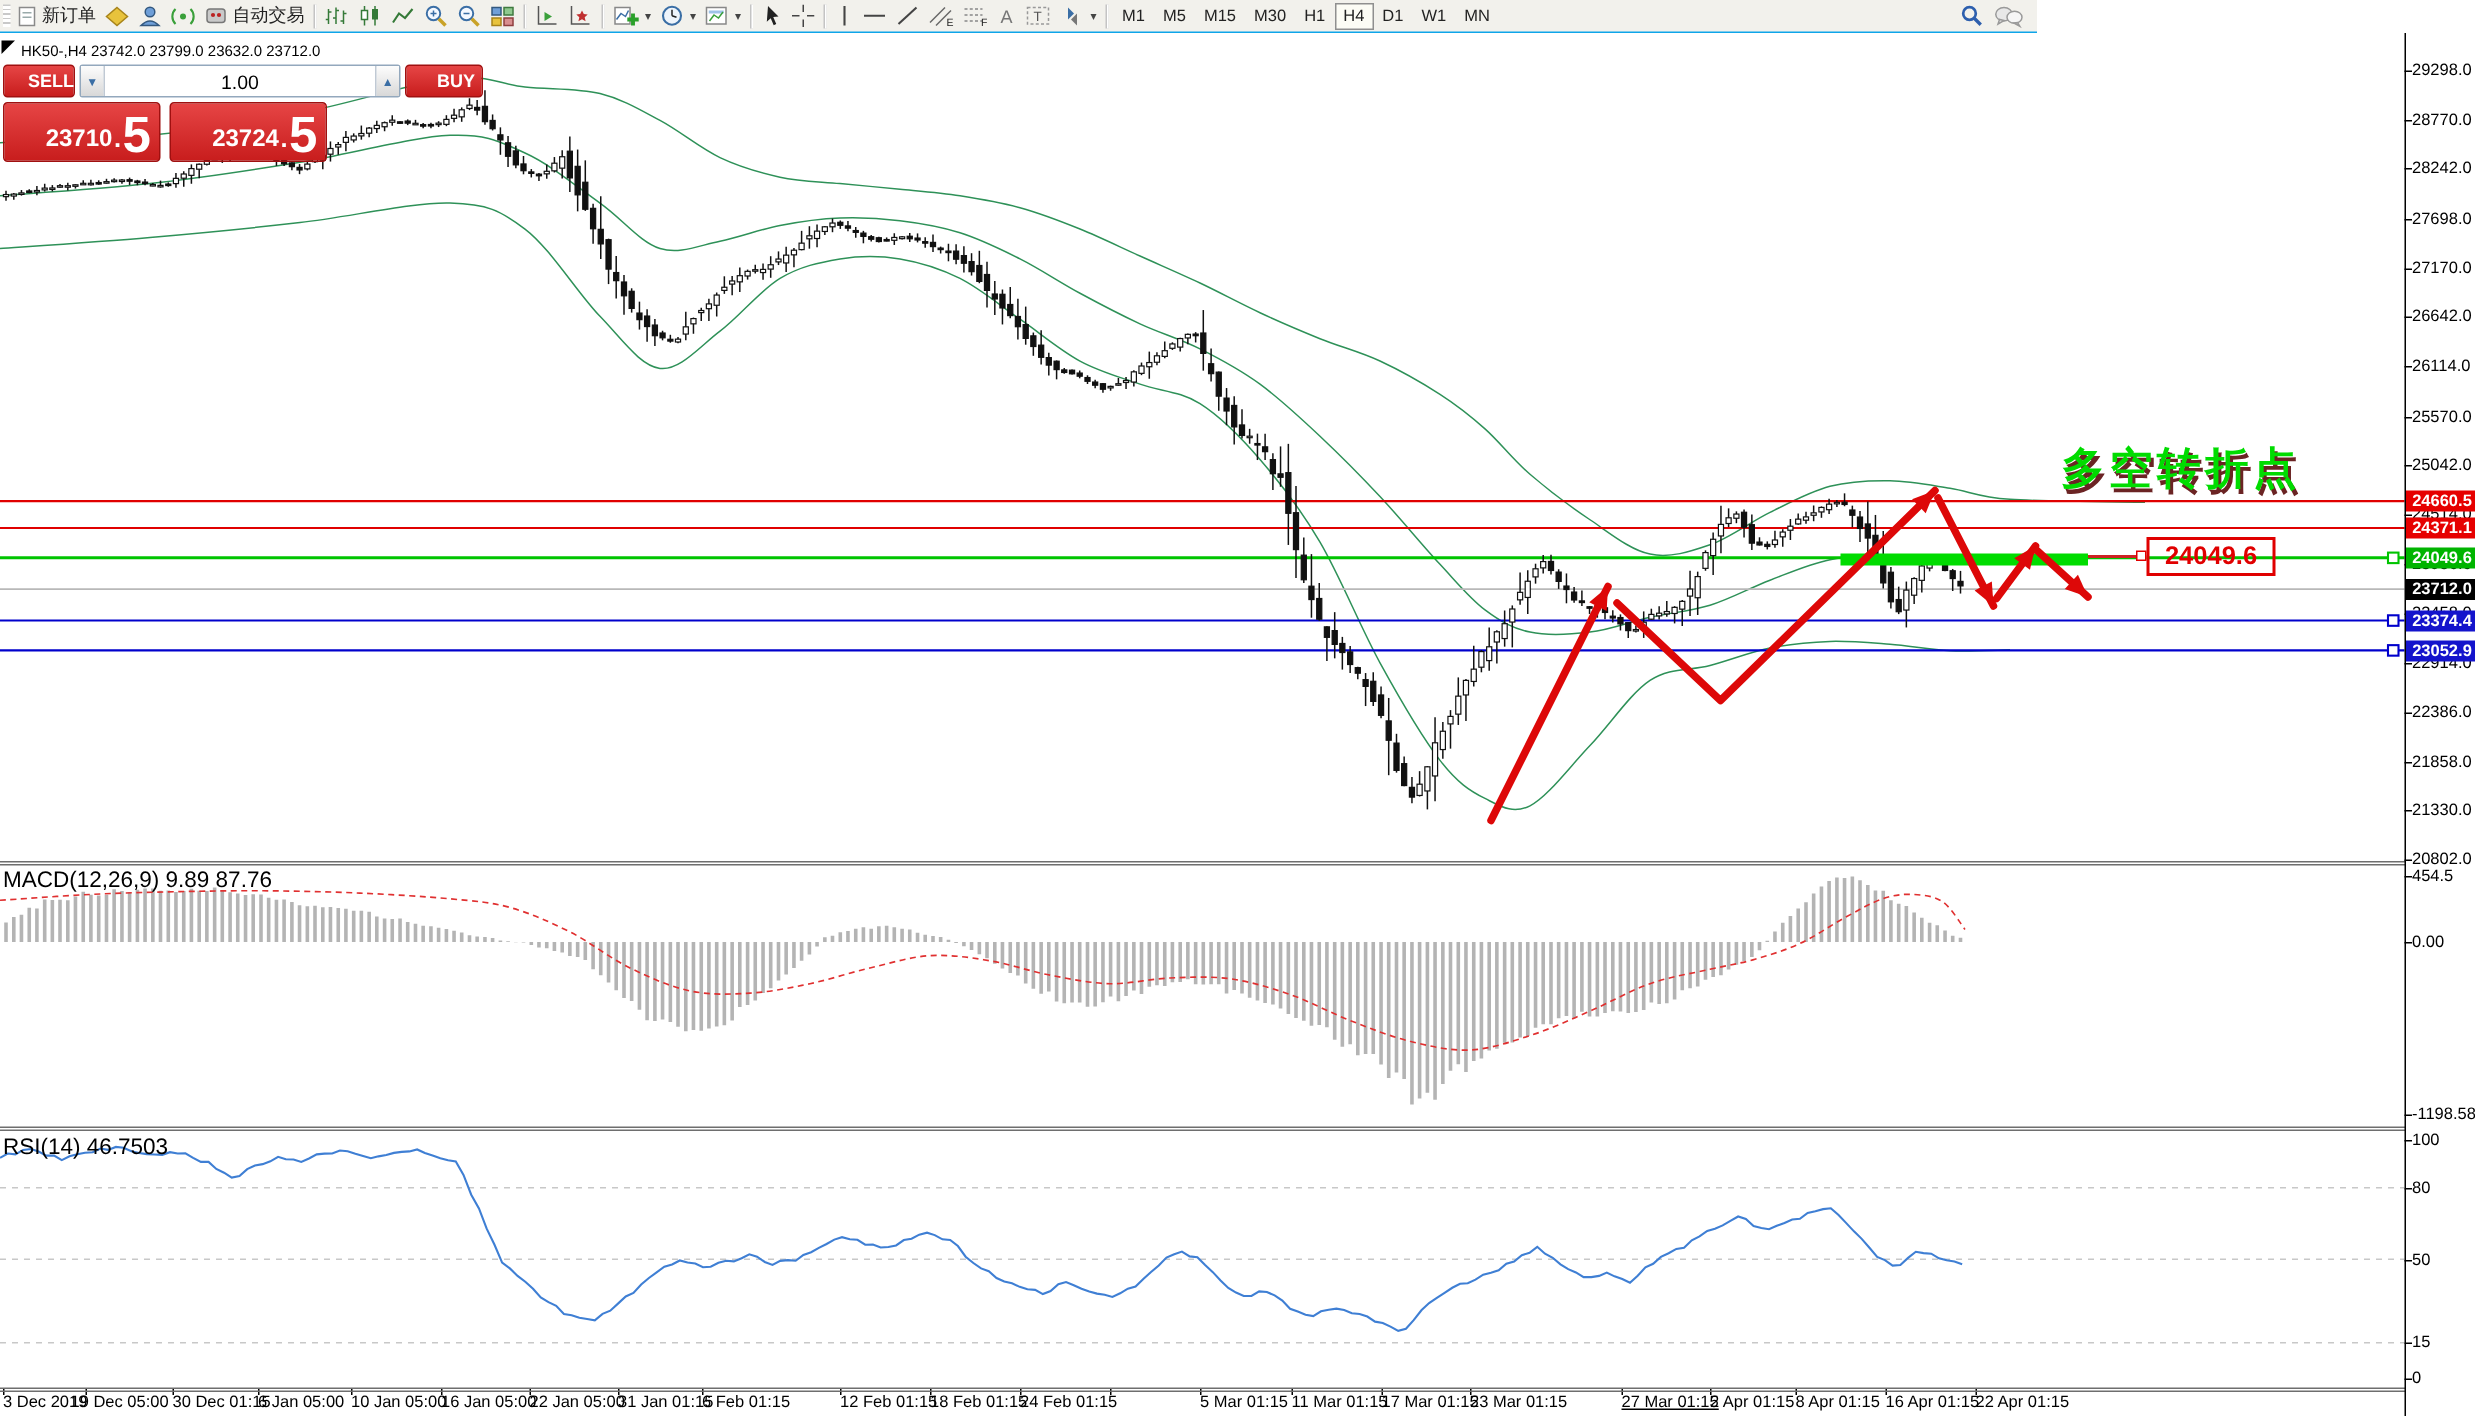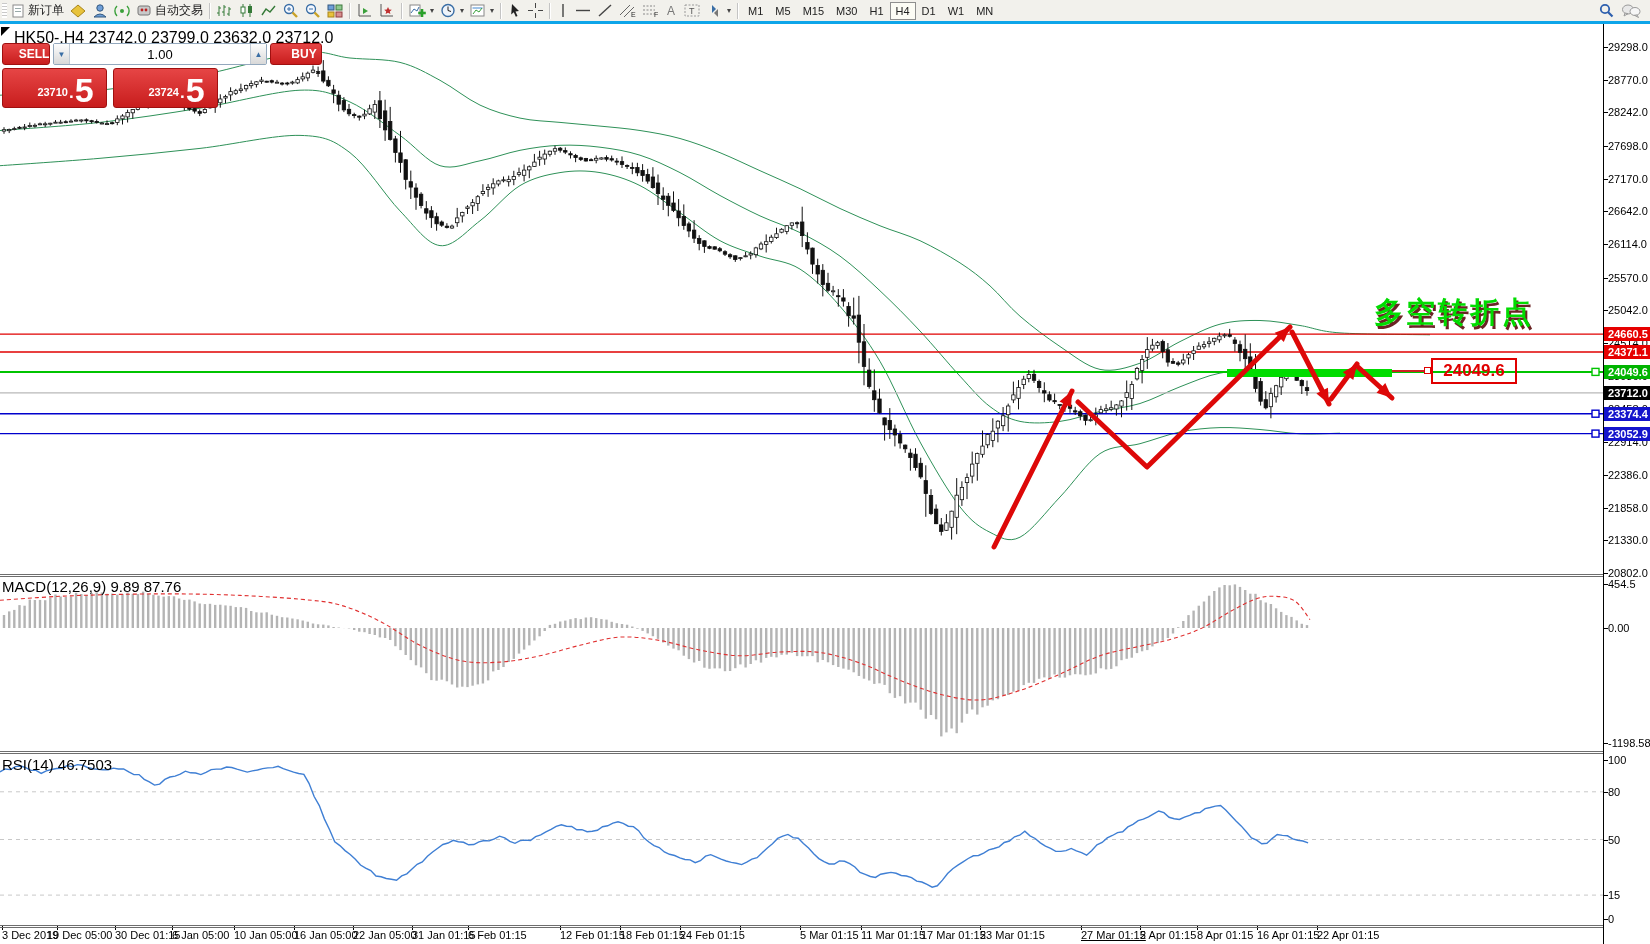--- a/index.html
+++ b/index.html
@@ -1,20 +1,20 @@
 <!DOCTYPE html>
 <html><head>
 <meta charset="utf-8">
 <style>
   html,body{margin:0;padding:0;background:#fff;}
   body{width:1650px;height:944px;position:relative;overflow:hidden;
        font-family:"Liberation Sans","DejaVu Sans",sans-serif;-webkit-font-smoothing:none;}
   
-  .toolbar{position:absolute;left:0;top:0;width:1650px;height:21px;background:#f2f1ec;
-           border-bottom:3px solid #0ea5e9;display:flex;align-items:center;z-index:50;}
+  .toolbar{position:absolute;left:0;top:0;width:1358px;height:21px;background:#f2f1ec;
+           border-bottom:1px solid #0ea5e9;display:flex;align-items:center;z-index:50;}
   .grip{width:5px;height:15px;margin:0 2px;
         background:repeating-linear-gradient(180deg,#c9c9c9 0 1px,#fff 1px 3px);}
   .tb{height:19px;display:flex;align-items:center;padding:0 3px;border:none;background:transparent;
       font-family:inherit;font-size:12px;color:#222;gap:3px;cursor:default;}
   .tb svg{display:block}
   .sep{width:1px;height:16px;background:#c4c4c4;border-right:1px solid #ffffff;margin:0 3px;}
   .caret{font-size:8px;color:#444;margin-left:1px;}
   .tf{font-size:11px;color:#222;padding:2px 5px;border:1px solid transparent;background:transparent;
       font-family:inherit;cursor:default;}
   .tf.active{background:#fcfcf5;border:1px solid #8f8f8f;}
@@ -22,41 +22,41 @@
   
   .axis-border{position:absolute;left:1603px;top:22px;width:1px;height:922px;background:#000;z-index:20;}
   .pane-sep{position:absolute;left:0;width:1604px;height:1px;background:#6e6e6e;z-index:18;}
   .axis-label{position:absolute;left:1608px;width:46px;font-size:11px;color:#000;line-height:12px;z-index:5;}
   .axis-tick{position:absolute;left:1603px;width:5px;height:1px;background:#000;z-index:6;}
   .price-tag{position:absolute;left:1604px;min-width:44px;height:14px;line-height:14px;font-size:11px;
              font-weight:bold;color:#fff;text-align:center;padding:0 2px;z-index:22;}
   .date-label{position:absolute;top:929px;font-size:11px;color:#000;white-space:nowrap;z-index:5;}
   .date-tick{position:absolute;top:926px;width:1px;height:4px;background:#000;z-index:6;}
   .ind-label{position:absolute;left:2px;font-size:15px;color:#000;z-index:10;text-align:center;}
-  .symbol-title{position:absolute;left:14px;top:29px;font-size:16px;color:#000;z-index:10;}
+  .symbol-title{position:absolute;left:14px;top:29px;font-size:10px;color:#000;z-index:10;}
   .corner-arrow{position:absolute;left:1px;top:27px;width:0;height:0;z-index:10;
         border-left:9px solid #000;border-bottom:9px solid transparent;}
   svg.pane{position:absolute;left:0;z-index:8;}
   
   .trade-panel{position:absolute;left:2px;top:43px;width:216px;z-index:30;}
   .tp-row1{display:flex;gap:3px;height:22px;}
   .btn-red{background:linear-gradient(180deg,#e64545,#c81d1d);color:#fff;font-weight:bold;
            font-size:12px;border:1px solid #a01010;border-radius:3px;display:flex;
            align-items:center;justify-content:center;font-family:inherit;padding-left:22px;}
   .sell-btn{width:48px;}
   .buy-btn{width:52px;}
   .vol-box{flex:1;display:flex;border:1px solid #93a8bd;background:#fff;border-radius:2px;}
   .spin{width:16px;background:linear-gradient(180deg,#fdfdfd,#d8d8d8);border:none;color:#3a6ea5;
         font-size:8px;display:flex;align-items:center;justify-content:center;font-family:inherit;}
   .spin.left{border-right:1px solid #c0c9d4;}
   .spin.right{border-left:1px solid #c0c9d4;}
   .vol-input{flex:1;border:none;outline:none;text-align:center;font-size:13px;font-family:inherit;min-width:0;}
   .tp-row2{display:flex;gap:6px;height:40px;margin-top:3px;}
   .price-box{flex:1;display:flex;align-items:flex-end;justify-content:center;gap:1px;padding-bottom:3px;}
-  .pm{font-size:11px;font-weight:bold;line-height:17px;padding-bottom:3px;}
+  .pm{font-size:16px;font-weight:bold;line-height:17px;padding-bottom:3px;}
   .pd{font-size:17px;font-weight:bold;line-height:17px;padding-bottom:3px;}
   .pb{font-size:34px;font-weight:bold;line-height:28px;}
   
   .cn-note{position:absolute;left:1374px;top:293px;font-size:29px;font-weight:bold;color:#00dc00;
            letter-spacing:3px;text-shadow:2px 3px 0 #6b2424;z-index:25;white-space:nowrap;}
   .red-note-box{position:absolute;left:1431px;top:358px;width:82px;height:22px;border:2px solid #e00000;
            color:#e00000;font-size:17px;font-weight:bold;display:flex;align-items:center;
            justify-content:center;z-index:25;background:transparent;}
   .red-note-line{position:absolute;left:1392px;top:370px;width:39px;height:2px;background:#cc2222;z-index:24;}
   .red-note-handle{position:absolute;left:1424px;top:367px;width:5px;height:5px;border:1px solid #e00000;

